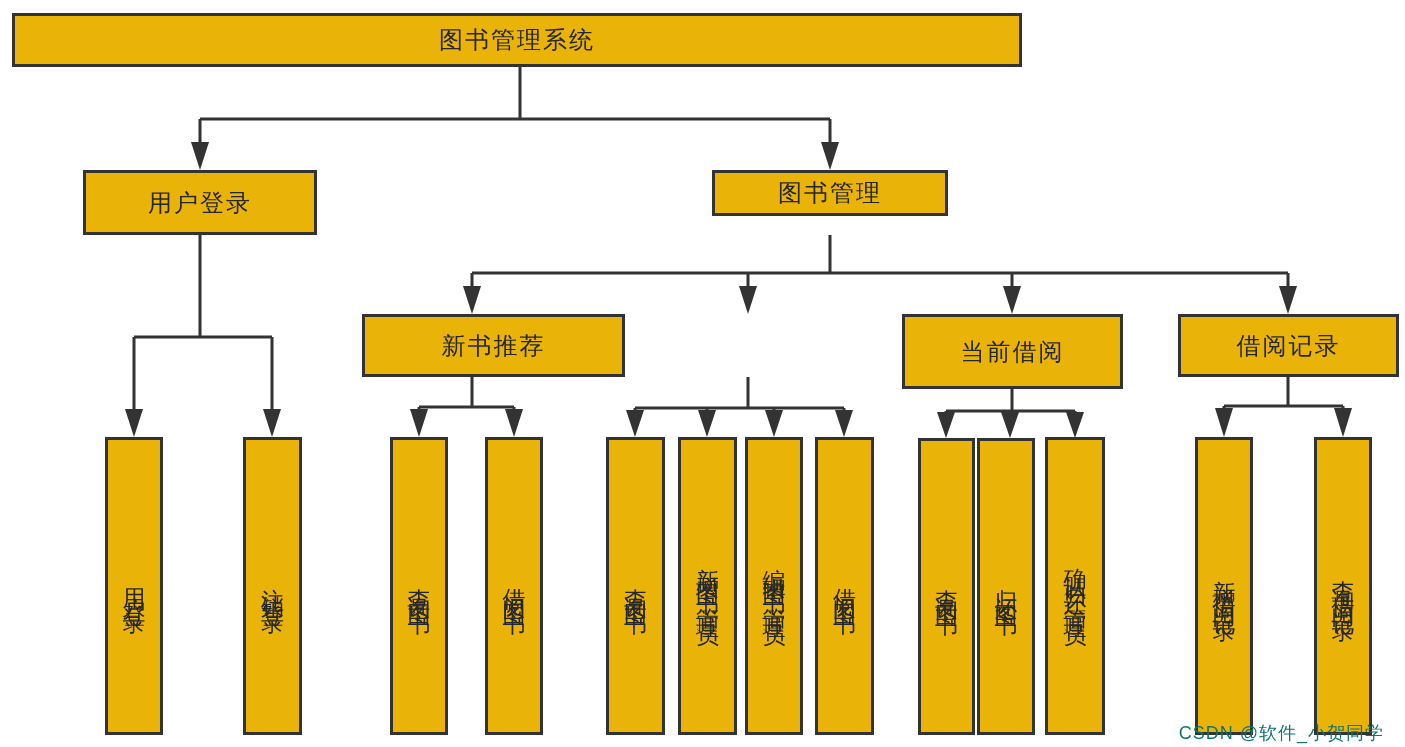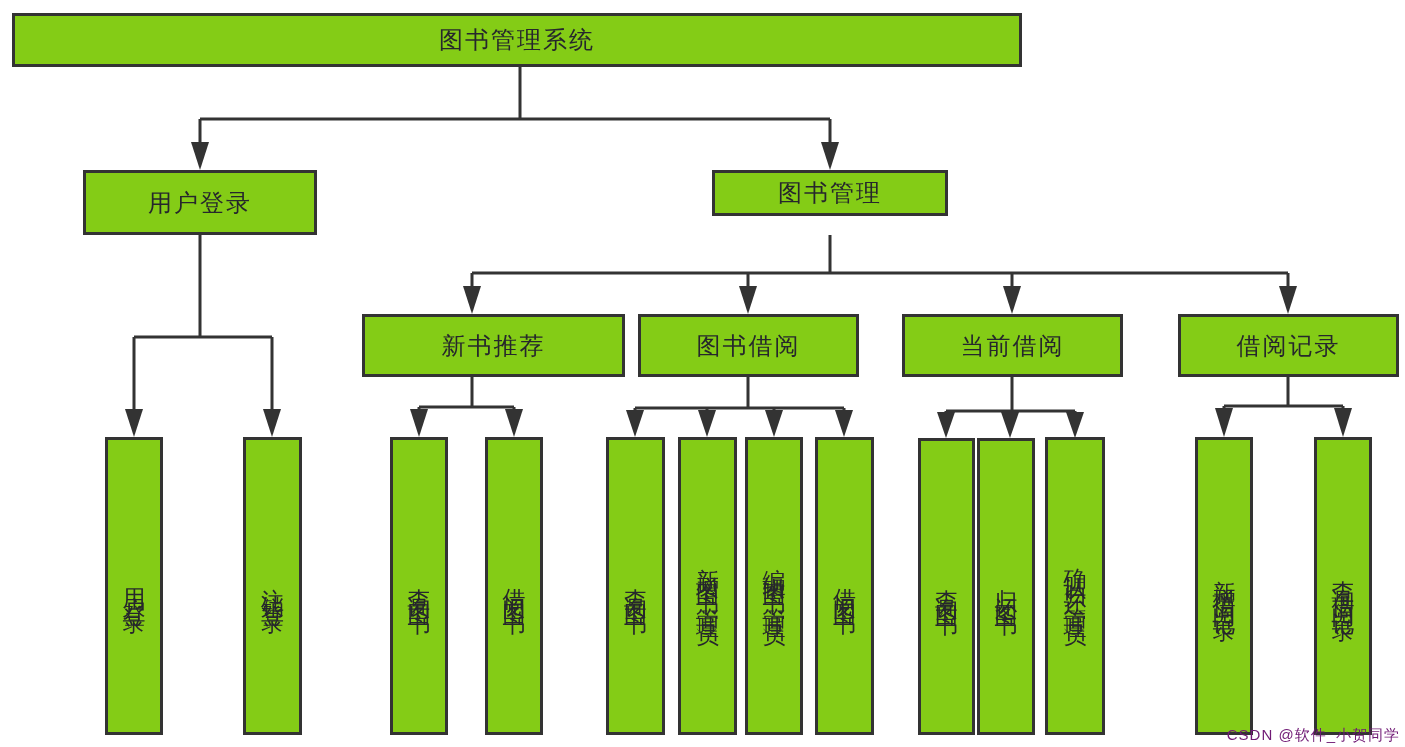--- a/index.html
+++ b/index.html
@@ -3,29 +3,29 @@
 <meta charset="utf-8">
 <style>
   html,body { margin:0; padding:0; background:#ffffff; }
   .stage {
     position:relative; width:1405px; height:747px; background:#ffffff;
     font-family:"Liberation Sans", sans-serif; overflow:hidden;
   }
   .connectors { position:absolute; left:0; top:0; width:1405px; height:747px; }
   .node {
     position:absolute; box-sizing:border-box;
-    border:3px solid #333333; background:#84cc16;
+    border:3px solid #333333; background:#eab308;
     display:flex; align-items:center; justify-content:center;
     color:#26272c; text-align:center; line-height:1.25;
   }
   .node.h { font-size:24px; letter-spacing:2px; white-space:nowrap; }
   .node.v { writing-mode:vertical-rl; text-orientation:mixed; font-size:23px; letter-spacing:8px; }
   .watermark {
-    position:absolute; right:5px; bottom:2px;
-    font-size:15px; letter-spacing:1px; color:#701a75; white-space:nowrap;
+    position:absolute; right:21px; bottom:2px;
+    font-size:18px; letter-spacing:1px; color:#0f766e; white-space:nowrap;
   }
 </style>
 </head>
 <body>
 
 <div class="stage">
 
   <svg class="connectors" viewBox="0 0 1405 747" xmlns="http://www.w3.org/2000/svg">
     <g stroke="#333333" stroke-width="3" fill="none">
 
@@ -68,22 +68,21 @@
       <polygon points="1334,408 1352,408 1343,437"></polygon>
     </g>
   </svg>
 
   <div class="node h" style="left:12px;top:13px;width:1010px;height:54px">图书管理系统</div>
 
   <div class="node h" style="left:83px;top:170px;width:234px;height:65px">用户登录</div>
   <div class="node h" style="left:712px;top:170px;width:236px;height:46px">图书管理</div>
 
   <div class="node h" style="left:362px;top:314px;width:263px;height:63px">新书推荐</div>
-  <div class="node h" style="left:638px;top:314px;width:221px;height:63px">图书借阅</div>
-  <div class="node h" style="left:902px;top:314px;width:221px;height:63px">当前借阅</div>
+  <div class="node h" style="left:902px;top:314px;width:221px;height:75px">当前借阅</div>
   <div class="node h" style="left:1178px;top:314px;width:221px;height:63px">借阅记录</div>
 
   <div class="node v" style="left:105px;top:437px;width:58px;height:298px">用户登录</div>
   <div class="node v" style="left:243px;top:437px;width:59px;height:298px">注销登录</div>
 
   <div class="node v" style="left:390px;top:437px;width:58px;height:298px">查询图书</div>
   <div class="node v" style="left:485px;top:437px;width:58px;height:298px">借阅图书</div>
 
   <div class="node v" style="left:606px;top:437px;width:59px;height:298px">查询图书</div>
   <div class="node v" style="left:678px;top:437px;width:59px;height:298px">新增图书（管理员）</div>

